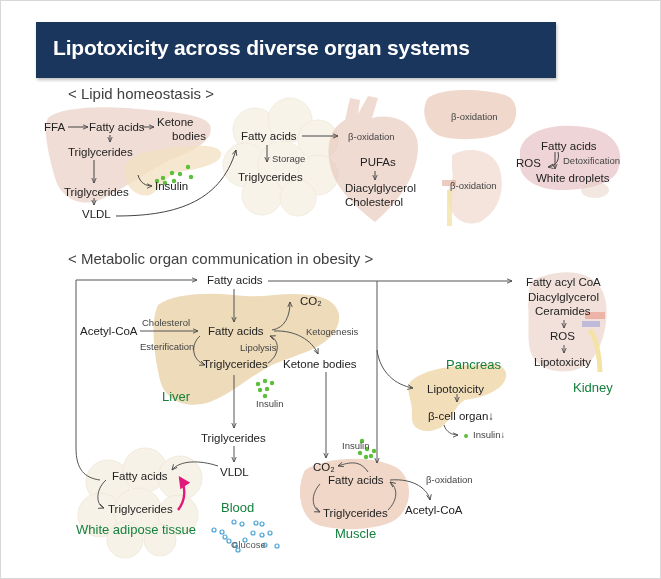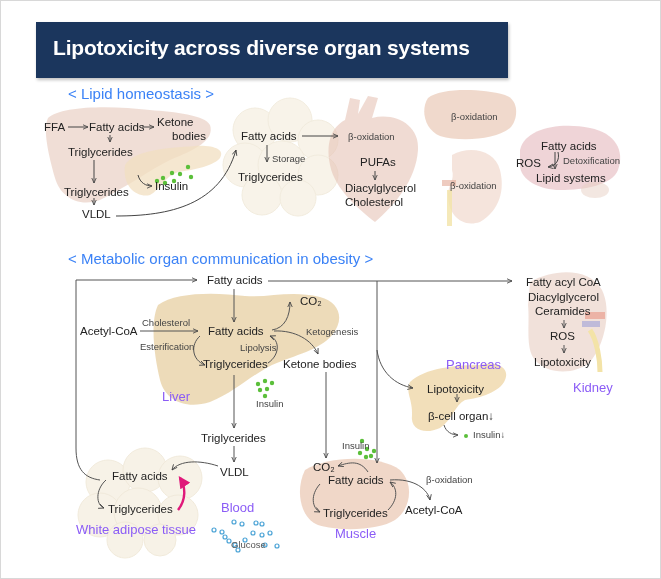--- a/index.html
+++ b/index.html
@@ -2,31 +2,31 @@
 <html><head>
 <meta charset="utf-8">
 <style>
   html, body { margin: 0; padding: 0; }
   body {
     width: 661px; height: 579px; background: #ffffff; position: relative; overflow: hidden;
     font-family: "Liberation Sans", sans-serif; color: #222;
   }
   .frame { position: absolute; left: 0; top: 0; width: 659px; height: 577px; border: 1px solid #d8d8d8; }
   .banner {
-    position: absolute; left: 36px; top: 22px; width: 472px; height: 56px;
+    position: absolute; left: 36px; top: 22px; width: 520px; height: 56px;
     background: #1b365d; box-shadow: 1px 2px 3px rgba(0,0,0,0.25);
   }
   .banner-title {
     position: absolute; left: 17px; top: 14px; color: #fff; font-weight: bold; font-size: 21px; letter-spacing: -0.2px;
   }
-  .section-title { position: absolute; font-size: 15px; color: #3b82f6; }
+  .section-title { position: absolute; font-size: 15px; color: #404040; }
   .t { position: absolute; white-space: nowrap; font-size: 13px; color: #222; line-height: 1; }
   .s { font-size: 9.5px; color: #444; }
   .m { font-size: 11.5px; }
-  .lbl { color: #8b5cf6; font-size: 13px; }
+  .lbl { color: #15803d; font-size: 13px; }
   svg.diagram { position: absolute; left: 0; top: 0; width: 661px; height: 579px; }
 </style>
 </head>
 <body>
 
 <div class="frame"></div>
 
 <div class="banner">
   <div class="banner-title">Lipotoxicity across diverse organ systems</div>
 </div>
@@ -203,21 +203,21 @@
 <div class="t m" style="left:360px; top:157px;">PUFAs</div>
 <div class="t m" style="left:345px; top:183px;">Diacylglycerol</div>
 <div class="t m" style="left:345px; top:197px;">Cholesterol</div>
 
 <div class="t s" style="left:451px; top:112px;">β-oxidation</div>
 <div class="t s" style="left:450px; top:181px;">β-oxidation</div>
 
 <div class="t m" style="left:541px; top:141px;">Fatty acids</div>
 <div class="t m" style="left:516px; top:158px;">ROS</div>
 <div class="t s" style="left:563px; top:156px;">Detoxification</div>
-<div class="t m" style="left:536px; top:173px;">Lipid systems</div>
+<div class="t m" style="left:536px; top:173px;">White droplets</div>
 
 <div class="t m" style="left:207px; top:275px;">Fatty acids</div>
 
 <div class="t m" style="left:80px; top:326px;">Acetyl-CoA</div>
 <div class="t s" style="left:142px; top:318px;">Cholesterol</div>
 <div class="t s" style="left:140px; top:342px;">Esterification</div>
 <div class="t m" style="left:208px; top:326px;">Fatty acids</div>
 <div class="t m" style="left:300px; top:296px;">CO₂</div>
 <div class="t s" style="left:306px; top:327px;">Ketogenesis</div>
 <div class="t s" style="left:240px; top:343px;">Lipolysis</div>

